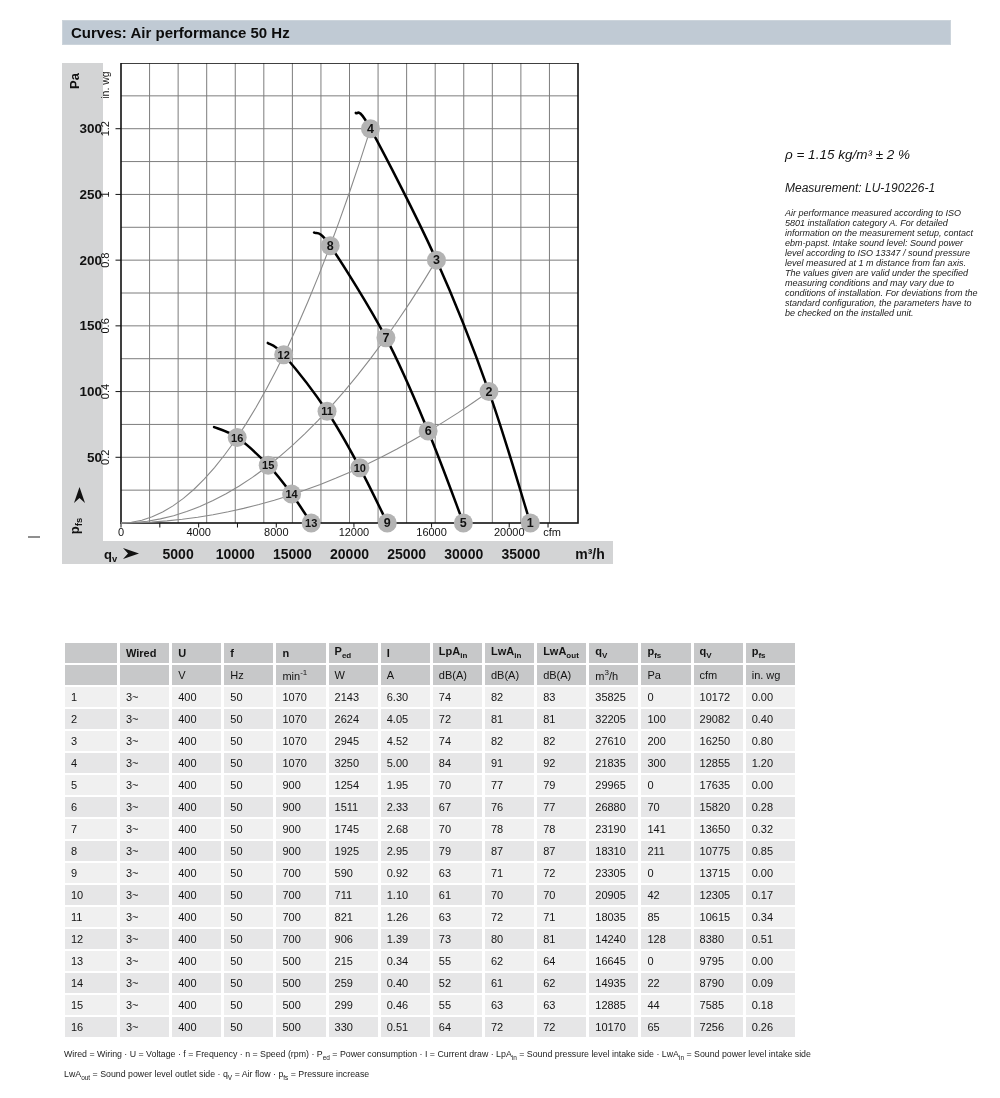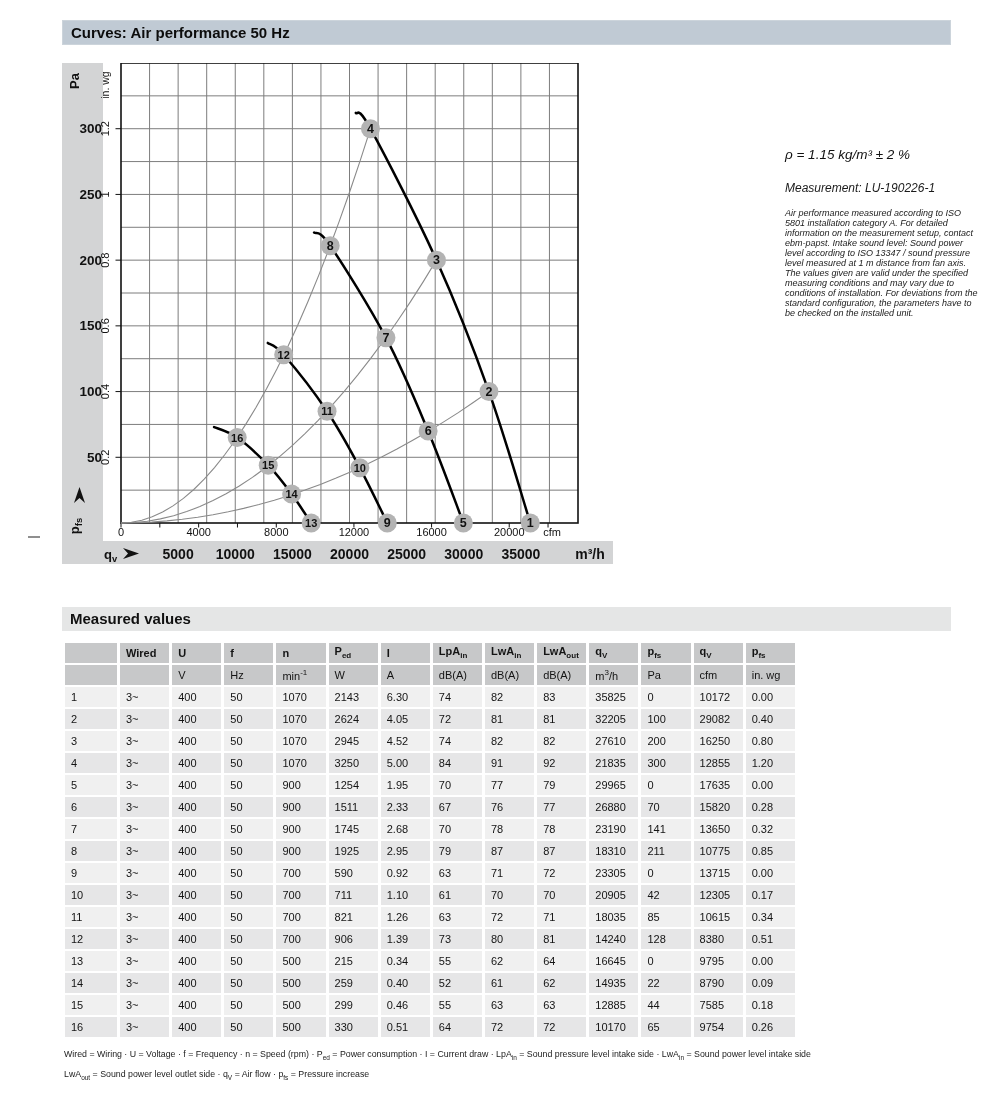--- a/index.html
+++ b/index.html
@@ -164,23 +164,20 @@
     </svg>
 
   <div class="notes">
     <div class="density">ρ = 1.15 kg/m³ ± 2 %</div>
     <div class="measurement">Measurement: LU-190226-1</div>
     <div class="conditions">Air performance measured according to ISO 5801 installation category A. For detailed information on the measurement setup, contact ebm-papst. Intake sound level: Sound power level according to ISO 13347 / sound pressure level measured at 1 m distance from fan axis. The values given are valid under the specified measuring conditions and may vary due to conditions of installation. For deviations from the standard configuration, the parameters have to be checked on the installed unit.</div>
   </div>
 
   <div class="margin-dash"></div>
 
-  <div class="section-bar">
-    <span>Measured values</span>
-  </div>
 
   <table class="mv" id="measured-table">
       <colgroup>
         <col style="width: 52px;">
         <col>
         <col>
         <col>
         <col>
         <col>
         <col>
@@ -473,21 +470,21 @@
           <td>400</td>
           <td>50</td>
           <td>500</td>
           <td>330</td>
           <td>0.51</td>
           <td>64</td>
           <td>72</td>
           <td>72</td>
           <td>10170</td>
           <td>65</td>
-          <td>9754</td>
+          <td>7256</td>
           <td>0.26</td>
         </tr>
       </tbody>
     </table>
 
   <div class="footnote" id="footnote">
       <div>Wired = Wiring · U = Voltage · f = Frequency · n = Speed (rpm) · P<sub>ed</sub> = Power consumption · I = Current draw · LpA<sub>in</sub> = Sound pressure level intake side · LwA<sub>in</sub> = Sound power level intake side</div>
       <div>LwA<sub>out</sub> = Sound power level outlet side · q<sub>V</sub> = Air flow · p<sub>fs</sub> = Pressure increase</div>
     </div>
 

